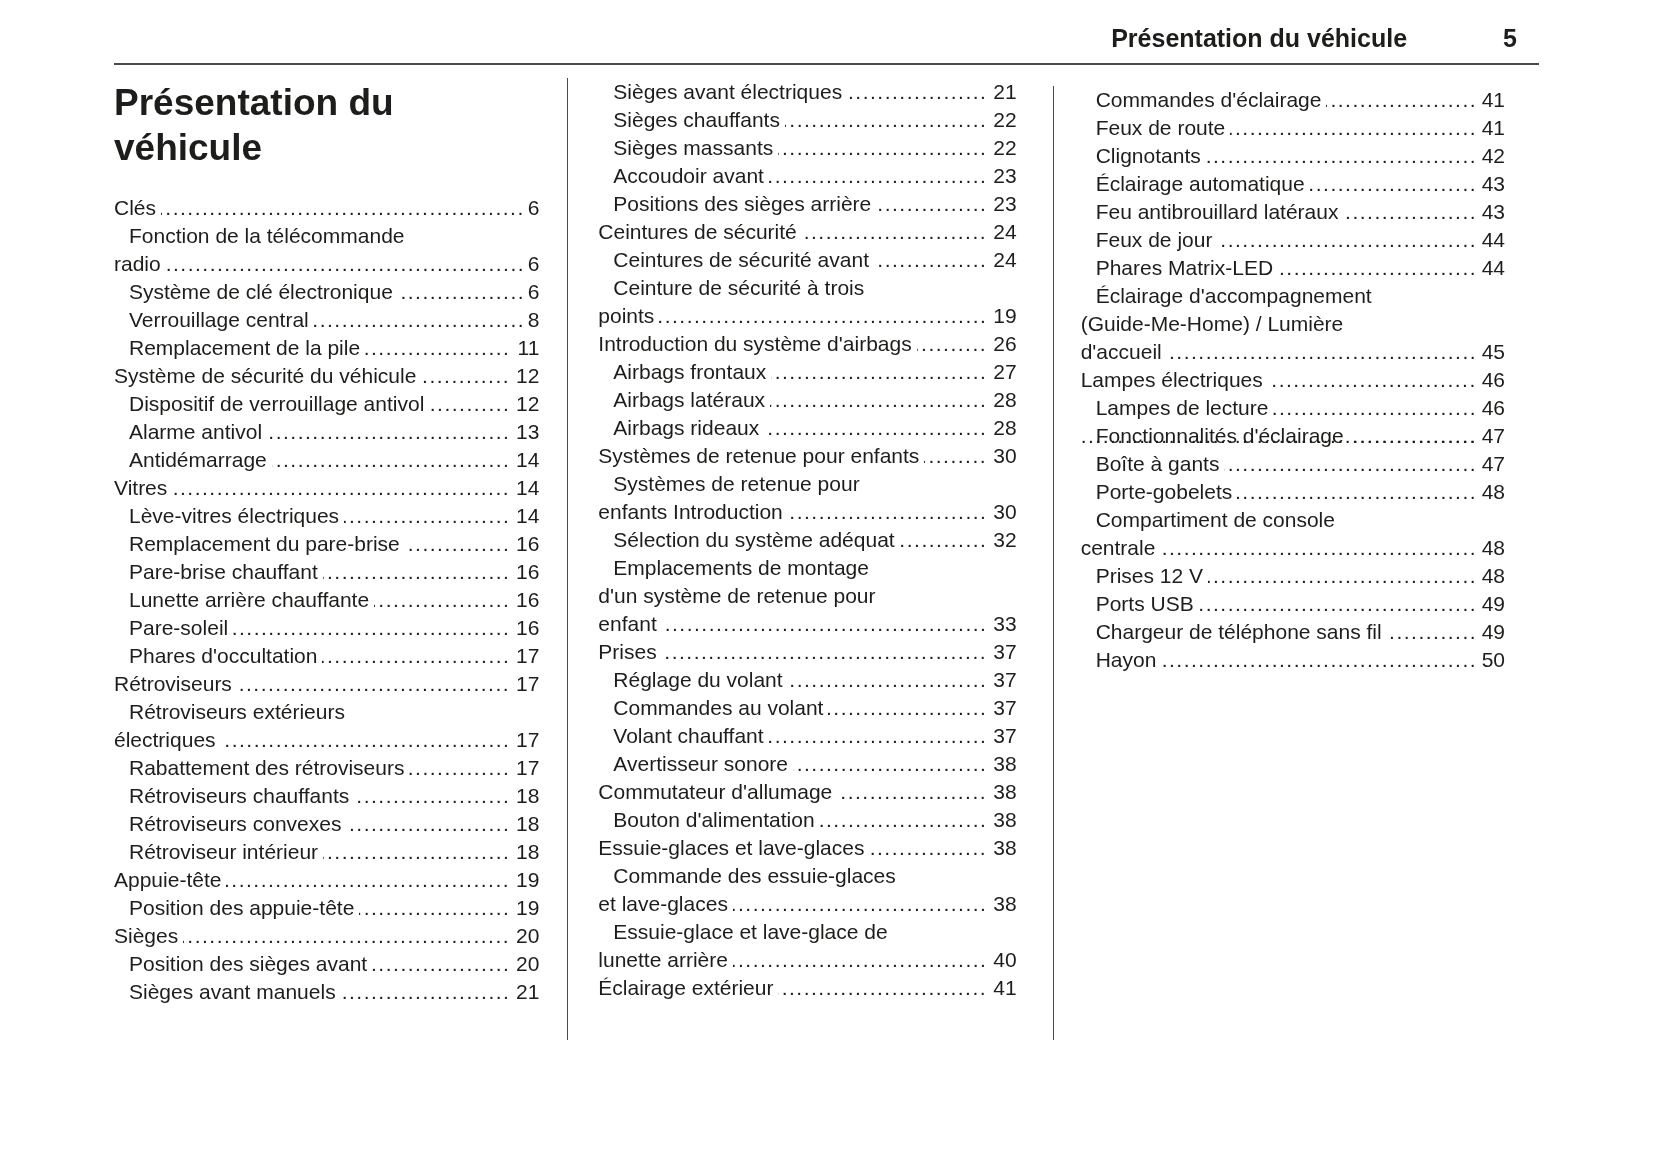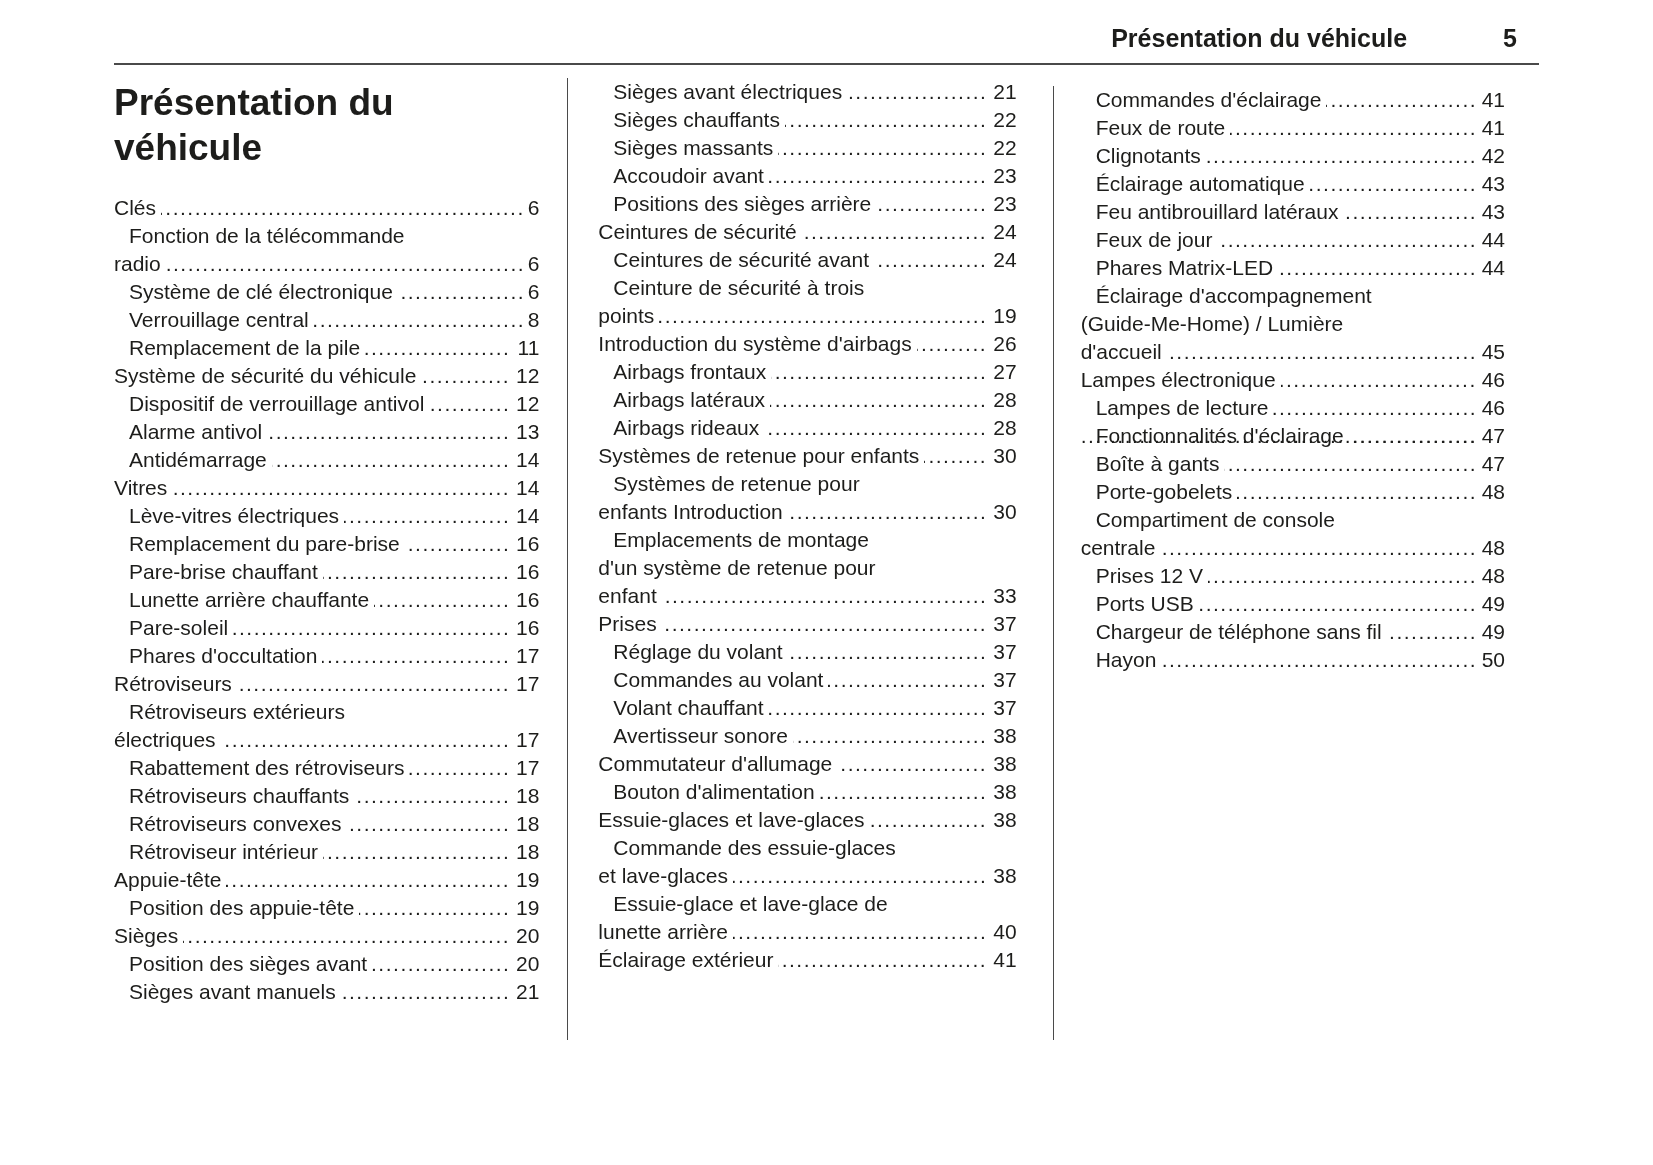--- a/index.html
+++ b/index.html
@@ -152,20 +152,21 @@
           <div class="entry l1"><span class="label">Ceintures de sécurité avant</span><span class="pagenum">24</span></div>
           <div class="entry l1"><span class="label">Ceinture de sécurité à trois
 points</span><span class="pagenum">19</span></div>
           <div class="entry"><span class="label">Introduction du système d'airbags</span><span class="pagenum">26</span></div>
           <div class="entry l1"><span class="label">Airbags frontaux</span><span class="pagenum">27</span></div>
           <div class="entry l1"><span class="label">Airbags latéraux</span><span class="pagenum">28</span></div>
           <div class="entry l1"><span class="label">Airbags rideaux</span><span class="pagenum">28</span></div>
           <div class="entry"><span class="label">Systèmes de retenue pour enfants</span><span class="pagenum">30</span></div>
           <div class="entry l1"><span class="label">Systèmes de retenue pour
 enfants Introduction</span><span class="pagenum">30</span></div>
+          <div class="entry l1"><span class="label">Sélection du système adéquat</span><span class="pagenum">32</span></div>
           <div class="entry l1"><span class="label">Emplacements de montage
 d'un système de retenue pour
 enfant</span><span class="pagenum">33</span></div>
           <div class="entry"><span class="label">Prises</span><span class="pagenum">37</span></div>
           <div class="entry l1"><span class="label">Réglage du volant</span><span class="pagenum">37</span></div>
           <div class="entry l1"><span class="label">Commandes au volant</span><span class="pagenum">37</span></div>
           <div class="entry l1"><span class="label">Volant chauffant</span><span class="pagenum">37</span></div>
           <div class="entry l1"><span class="label">Avertisseur sonore</span><span class="pagenum">38</span></div>
           <div class="entry"><span class="label">Commutateur d'allumage</span><span class="pagenum">38</span></div>
           <div class="entry l1"><span class="label">Bouton d'alimentation</span><span class="pagenum">38</span></div>
@@ -182,21 +183,21 @@
           <div class="entry l1"><span class="label">Commandes d'éclairage</span><span class="pagenum">41</span></div>
           <div class="entry l1"><span class="label">Feux de route</span><span class="pagenum">41</span></div>
           <div class="entry l1"><span class="label">Clignotants</span><span class="pagenum">42</span></div>
           <div class="entry l1"><span class="label">Éclairage automatique</span><span class="pagenum">43</span></div>
           <div class="entry l1"><span class="label">Feu antibrouillard latéraux</span><span class="pagenum">43</span></div>
           <div class="entry l1"><span class="label">Feux de jour</span><span class="pagenum">44</span></div>
           <div class="entry l1"><span class="label">Phares Matrix-LED</span><span class="pagenum">44</span></div>
           <div class="entry l1"><span class="label">Éclairage d'accompagnement
 (Guide-Me-Home) / Lumière
 d'accueil</span><span class="pagenum">45</span></div>
-          <div class="entry"><span class="label">Lampes électronique</span><span class="pagenum">46</span></div>
+          <div class="entry"><span class="label">Lampes électriques</span><span class="pagenum">46</span></div>
           <div class="entry l1"><span class="label">Lampes de lecture</span><span class="pagenum">46</span></div>
           <div class="entry l1"><span class="label">Fonctionnalités d'éclairage</span><span class="pagenum">46</span></div>
           <div class="entry"><span class="pagenum">47</span></div>
           <div class="entry l1"><span class="label">Boîte à gants</span><span class="pagenum">47</span></div>
           <div class="entry l1"><span class="label">Porte-gobelets</span><span class="pagenum">48</span></div>
           <div class="entry l1"><span class="label">Compartiment de console
 centrale</span><span class="pagenum">48</span></div>
           <div class="entry l1"><span class="label">Prises 12 V</span><span class="pagenum">48</span></div>
           <div class="entry l1"><span class="label">Ports USB</span><span class="pagenum">49</span></div>
           <div class="entry l1"><span class="label">Chargeur de téléphone sans fil</span><span class="pagenum">49</span></div>

